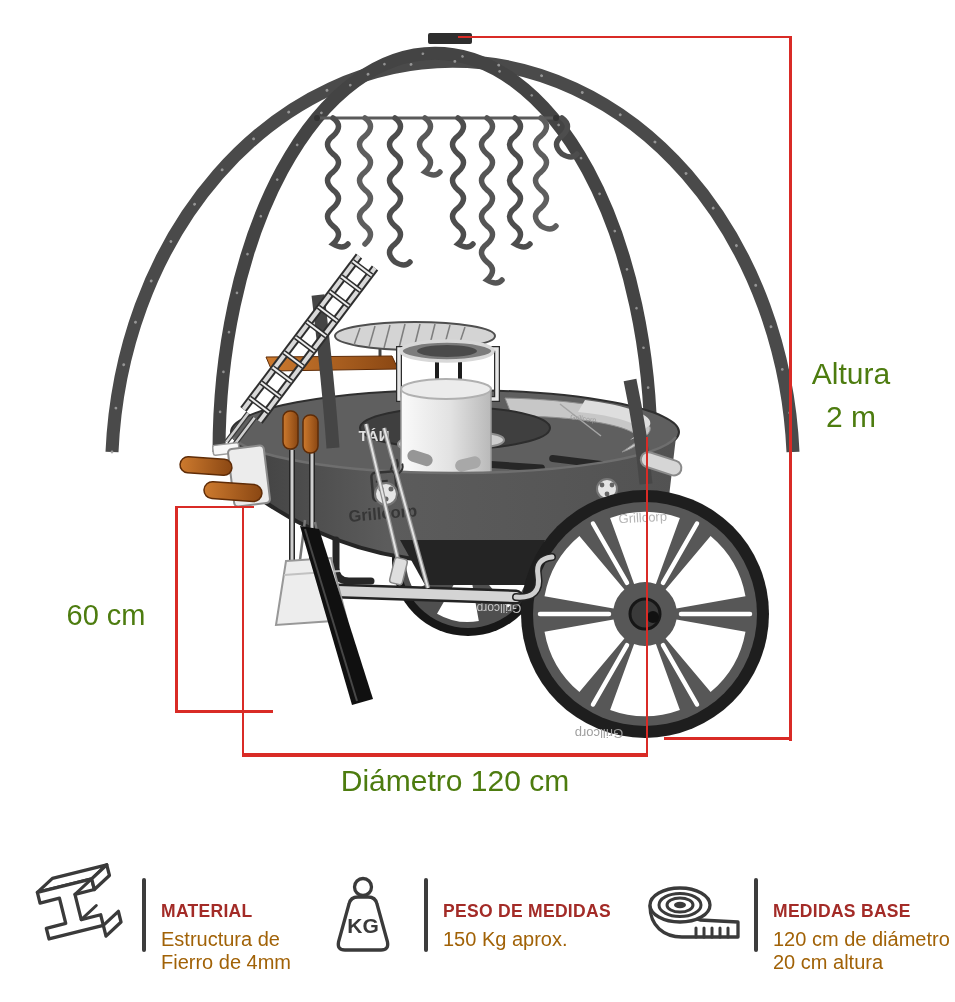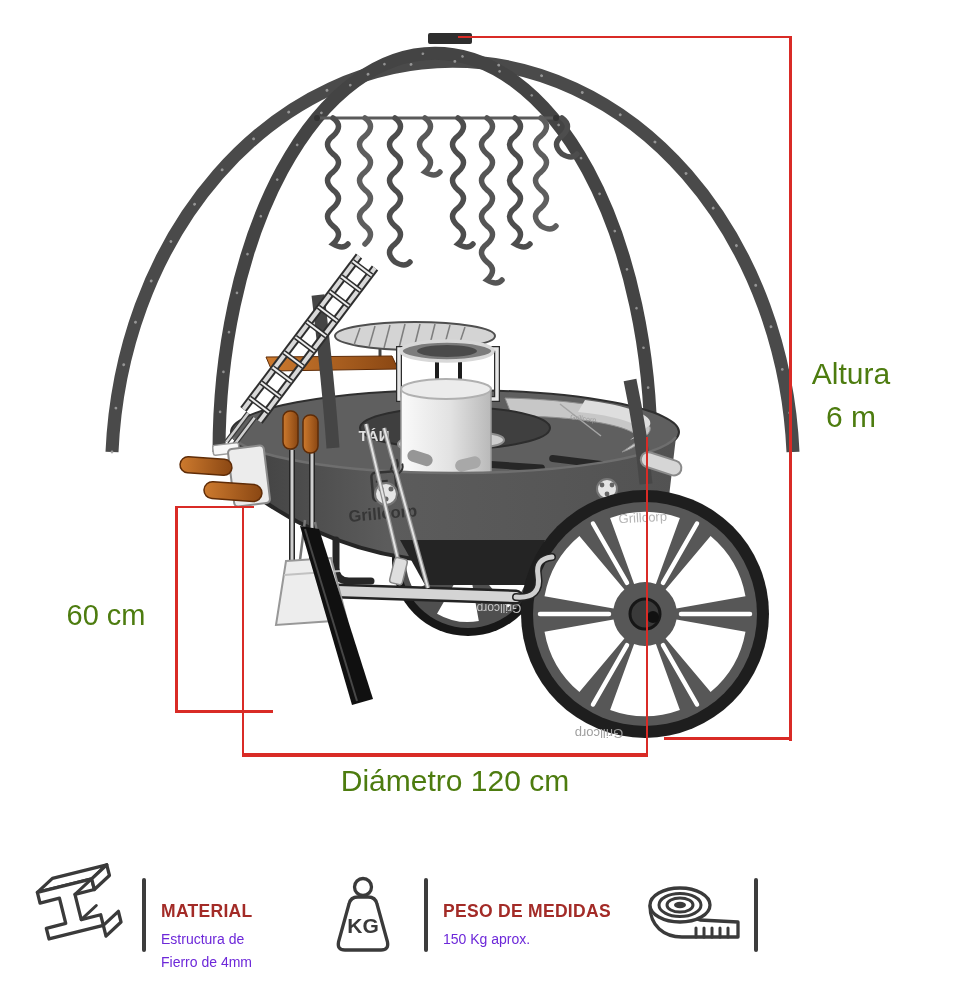--- a/index.html
+++ b/index.html
@@ -13,21 +13,21 @@
   
   .dim-label{position:absolute;color:#4d7c0f;text-align:center;}
   .lbl-height{left:780px;top:352px;width:142px;font-size:30px;line-height:43px;}
   .lbl-side{left:45px;top:599px;width:122px;font-size:29px;text-align:center;}
   .lbl-diameter{left:290px;top:764px;width:330px;font-size:30px;}
   
   .spec-icon{position:absolute;}
   .divider{position:absolute;width:4px;height:74px;top:878px;background:#3D3D3D;border-radius:2px;}
   .spec-text{position:absolute;top:883px;}
   .spec-title{font-size:17.5px;font-weight:bold;color:#A32B27;letter-spacing:.3px;margin:18px 0 6px 0;}
-  .spec-line{font-size:14px;color:#6d28d9;line-height:23px;}
+  .spec-line{font-size:20px;color:#a16207;line-height:23px;}
   .icon-stroke{stroke:#3A3A3A;stroke-width:3.3;fill:#ffffff;stroke-linejoin:round;stroke-linecap:round;}
   .icon-stroke-n{stroke:#3A3A3A;stroke-width:3;fill:none;stroke-linejoin:round;stroke-linecap:round;}
 </style>
 </head>
 <body>
 
 <div class="canvas">
 
   <svg class="illus" width="955" height="850" viewBox="0 0 955 850">
     <defs>
@@ -262,21 +262,21 @@
   <div class="dim" style="left:176px;top:506px;width:78px;height:2px"></div>
   <div class="dim" style="left:175px;top:506px;width:3px;height:206px"></div>
   <div class="dim" style="left:175px;top:710px;width:98px;height:3px"></div>
 
   <div class="dim" style="left:242px;top:506px;width:2px;height:250px"></div>
   <div class="dim" style="left:646px;top:437px;width:2px;height:319px"></div>
   <div class="dim" style="left:242px;top:753px;width:406px;height:4px"></div>
 
   <div class="dim-label lbl-height">
     <div>Altura</div>
-    <div>6 m</div>
+    <div>2 m</div>
   </div>
   <div class="dim-label lbl-side">60 cm</div>
   <div class="dim-label lbl-diameter">Diámetro 120 cm</div>
 
   <svg class="spec-icon" style="left:26px;top:858px" width="112" height="100" viewBox="0 0 112 100">
     <g transform="rotate(-14 56 48)">
       <path class="icon-stroke" d="M16,24 L34,14 L90,14 L72,24 Z"></path>
       <path class="icon-stroke" d="M16,24 h56 v11 h-20 v26 h20 v11 h-56 v-11 h20 v-26 h-20 z"></path>
       <path class="icon-stroke" d="M72,24 L90,14 L90,25 L72,35 Z"></path>
       <path class="icon-stroke" d="M72,72 L90,62 L90,73 L72,83 Z"></path>
@@ -303,14 +303,19 @@
 
   <svg class="spec-icon" style="left:640px;top:880px" width="115" height="70" viewBox="0 0 115 70">
     <path class="icon-stroke" d="M10,26 C10,46 24,57 42,57 L98,57 L98,42 L60,40 Z"></path>
     <ellipse class="icon-stroke" cx="40" cy="25" rx="30" ry="17"></ellipse>
     <ellipse class="icon-stroke-n" cx="40" cy="25" rx="21" ry="11.5"></ellipse>
     <ellipse class="icon-stroke-n" cx="40" cy="25" rx="13" ry="7"></ellipse>
     <ellipse cx="40" cy="25" rx="6" ry="3.2" fill="#3A3A3A"></ellipse>
     <path class="icon-stroke-n" d="M56,57 V48 M64,57 V48 M72,57 V48 M80,57 V48 M88,57 V48"></path>
   </svg>
   <div class="divider" style="left:754px"></div>
+  <div class="spec-text" style="left:773px">
+    <div class="spec-title">MEDIDAS BASE</div>
+    <div class="spec-line">120 cm de diámetro</div>
+    <div class="spec-line">20 cm altura</div>
+  </div>
 
 </div>
 
 </body></html>

